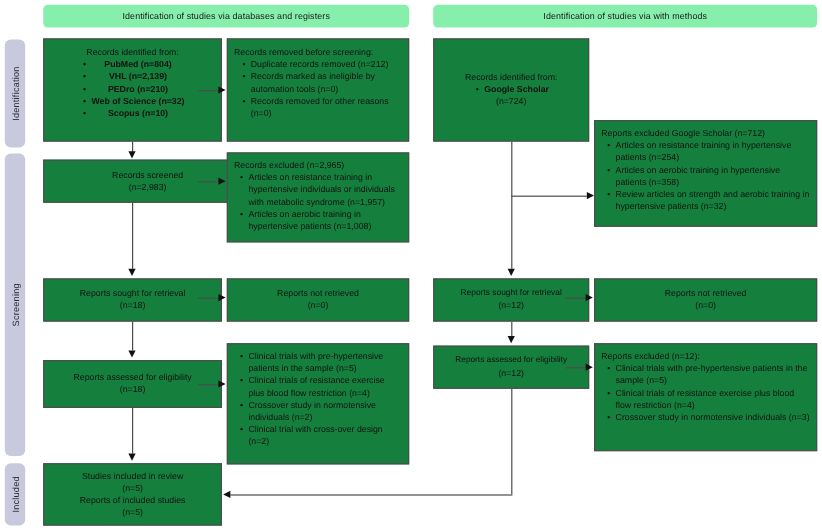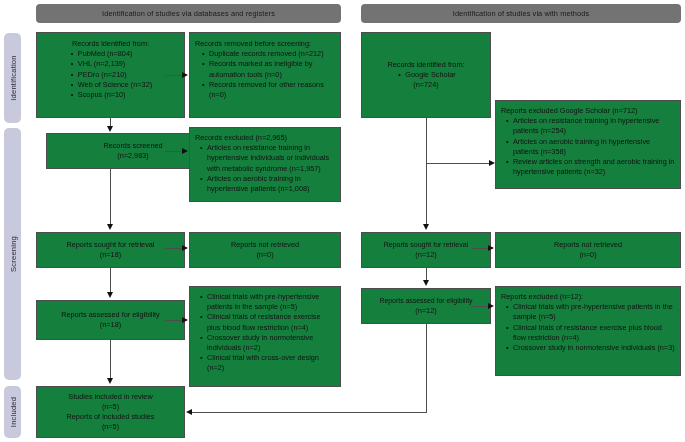--- a/index.html
+++ b/index.html
@@ -13,21 +13,21 @@
     width: 685px;
     height: 442px;
     background: #ffffff;
     font-family: "Liberation Sans", sans-serif;
     overflow: hidden;
   }
 
   
   .hdr {
     position: absolute;
-    background: #737373;
+    background: #86efac;
     border-radius: 4px;
     color: #1a1a1a;
     font-size: 7.4px;
     letter-spacing: .1px;
     display: flex;
     align-items: center;
     justify-content: center;
     text-align: center;
     box-sizing: border-box;
     padding: 0 4px;
@@ -85,22 +85,23 @@
     position: absolute;
     left: -7px;
     top: 0;
   }
   .box .lead { display: block; margin-bottom: 0px; }
   .box.centered-list {
     text-align: center;
   }
   .box.centered-list ul {
     display: inline-block;
-    text-align: left;
+    text-align: center;
     padding-left: 9px;
+    font-weight: bold;
   }
 
   
   .ln {
     position: absolute;
     background: #4d4d4d;
   }
   .ln.h { height: 1px; }
   .ln.v { width: 1px; }
   .arw {
@@ -159,21 +160,21 @@
 
   <div class="box" style="left:189px; top:32px; width:152px; height:86px; padding-top:6px;">
     <span class="lead">Records removed before screening:</span>
     <ul style="padding-left:14px;">
       <li>Duplicate records removed (n=212)</li>
       <li>Records marked as ineligible by automation tools (n=0)</li>
       <li>Records removed for other reasons (n=0)</li>
     </ul>
   </div>
 
-  <div class="box ctr" style="left:36px; top:133px; width:174px; height:36px;margin-left:10px;">
+  <div class="box ctr" style="left:36px; top:133px; width:174px; height:36px;">
     <span>Records screened</span>
     <span>(n=2,983)</span>
   </div>
 
   <div class="box" style="left:189px; top:127px; width:152px; height:75px; padding-top:5px;">
     <span class="lead">Records excluded (n=2,965)</span>
     <ul style="padding-left:12px;">
       <li>Articles on resistance training in hypertensive individuals or individuals with metabolic syndrome (n=1,957)</li>
       <li>Articles on aerobic training in hypertensive patients (n=1,008)</li>
     </ul>

